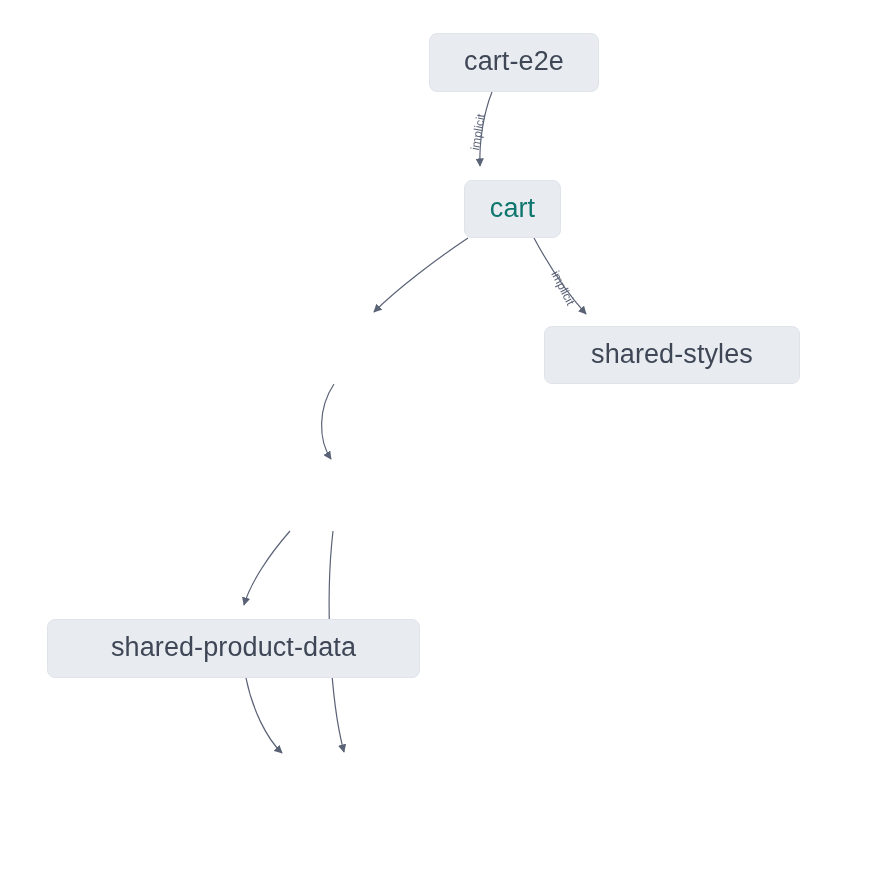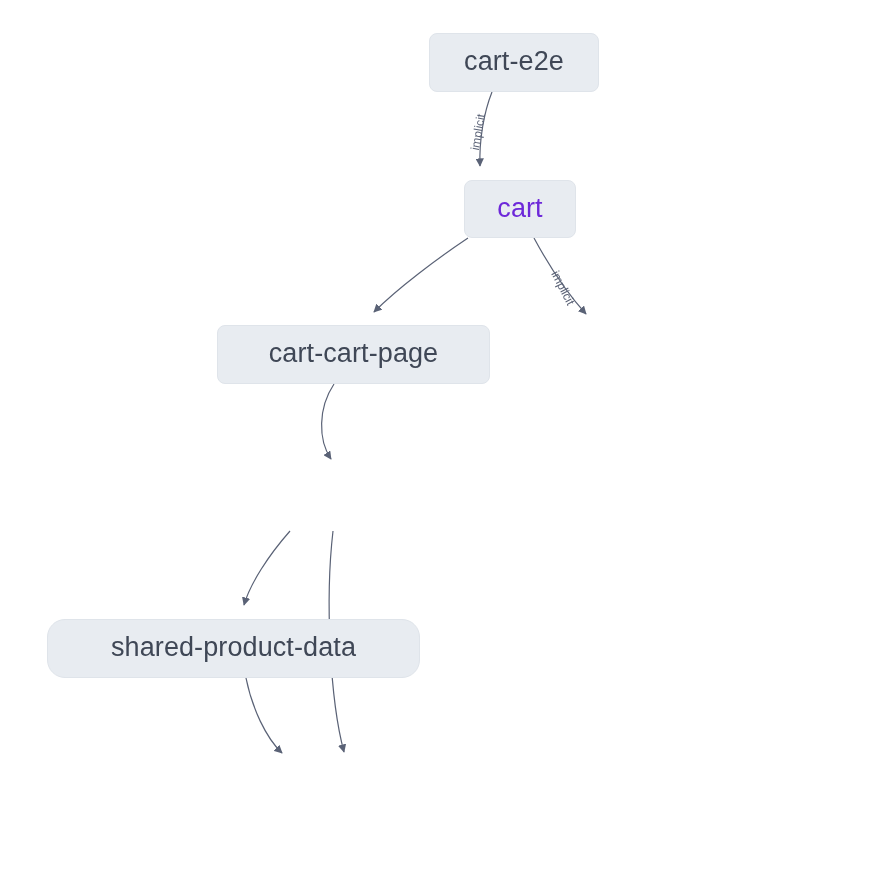--- a/index.html
+++ b/index.html
@@ -83,31 +83,31 @@
 
     <path d="M 333 531 C 325 600, 330 700, 344 752" fill="none" stroke="#5a6276" stroke-width="1.2" marker-end="url(#arrow)"></path>
 
     <path d="M 246 678 C 252 708, 266 738, 282 753" fill="none" stroke="#5a6276" stroke-width="1.2" marker-end="url(#arrow)"></path>
   </svg>
 
   <div class="node" style="left: 429px; top: 33px; width: 170px; height: 59px; background: rgb(232, 236, 241); border-color: rgb(223, 228, 234); color: rgb(63, 71, 86);">
     <span class="node-label">cart-e2e</span>
   </div>
 
-  <div class="node" style="left: 464px; top: 180px; width: 112px; height: 58px; background: rgb(232, 236, 241); border-color: rgb(223, 228, 234); color: #6d28d9;">
+  <div class="node" style="left: 464px; top: 180px; width: 97px; height: 58px; background: rgb(232, 236, 241); border-color: rgb(223, 228, 234); color: #0f766e;">
     <span class="node-label">cart</span>
   </div>
 
-  <div class="node" style="left: 217px; top: 325px; width: 273px; height: 59px; background: rgb(232, 236, 241); border-color: rgb(223, 228, 234); color: rgb(63, 71, 86);">
-    <span class="node-label">cart-cart-page</span>
+
+  <div class="node" style="left: 544px; top: 326px; width: 256px; height: 58px; background: rgb(232, 236, 241); border-color: rgb(223, 228, 234); color: rgb(63, 71, 86);">
+    <span class="node-label">shared-styles</span>
   </div>
 
 
-
-  <div class="node" style="left: 47px; top: 619px; width: 373px; height: 59px; background: rgb(232, 236, 241); border-color: rgb(223, 228, 234); color: rgb(63, 71, 86); border-radius: 18px;">
+  <div class="node" style="left: 47px; top: 619px; width: 373px; height: 59px; background: rgb(232, 236, 241); border-color: rgb(223, 228, 234); color: rgb(63, 71, 86);">
     <span class="node-label">shared-product-data</span>
   </div>
 
 
   <div class="edge-label" style="left: 478px; top: 132px; color: rgb(90, 98, 118); transform: translate(-50%, -50%) rotate(-80deg);">implicit</div>
 
   <div class="edge-label" style="left: 563px; top: 288px; color: rgb(90, 98, 118); transform: translate(-50%, -50%) rotate(63deg);">implicit</div>
 
 </div>
 

